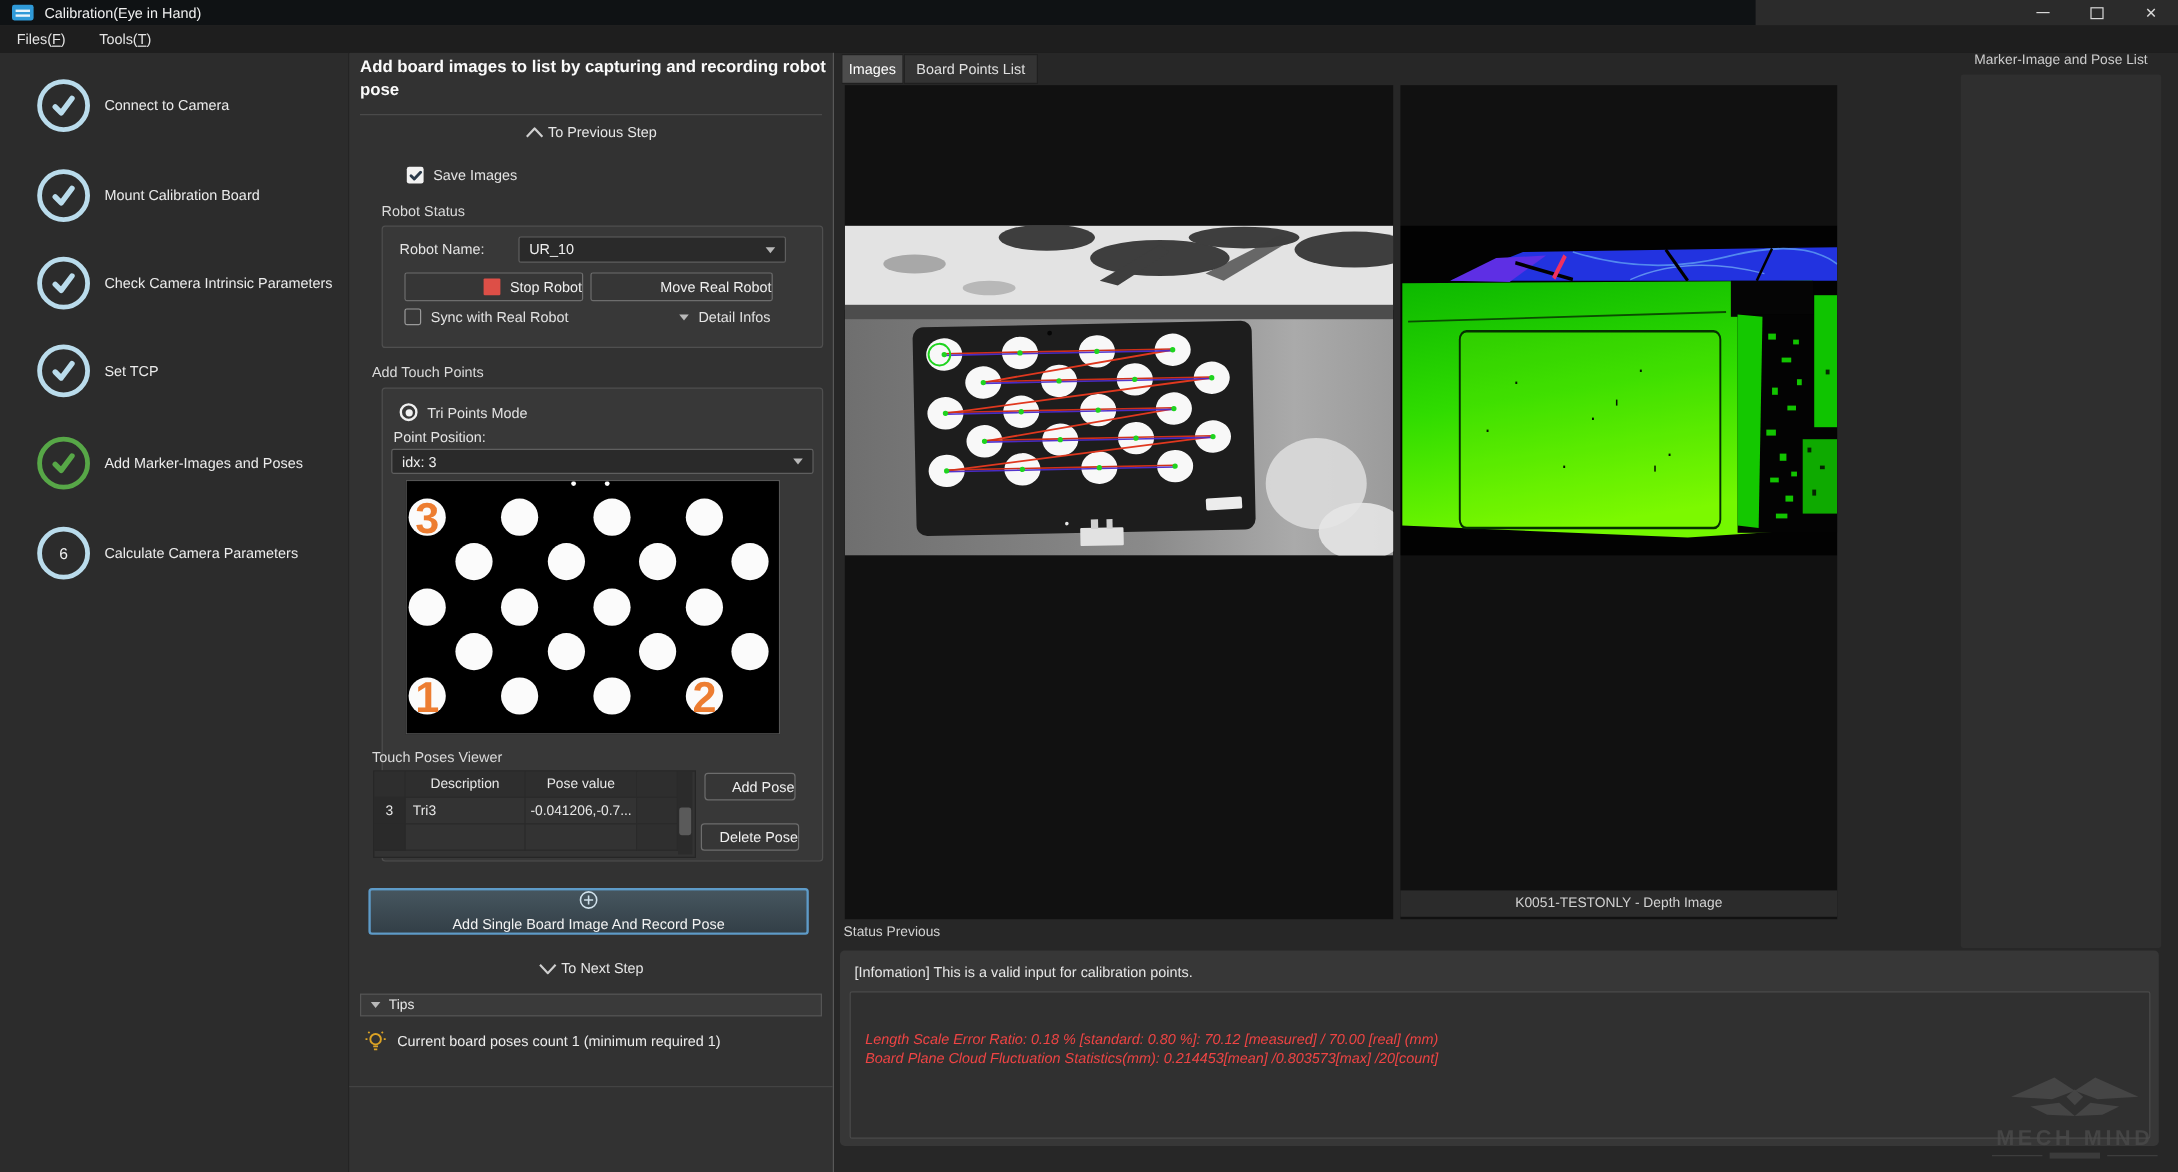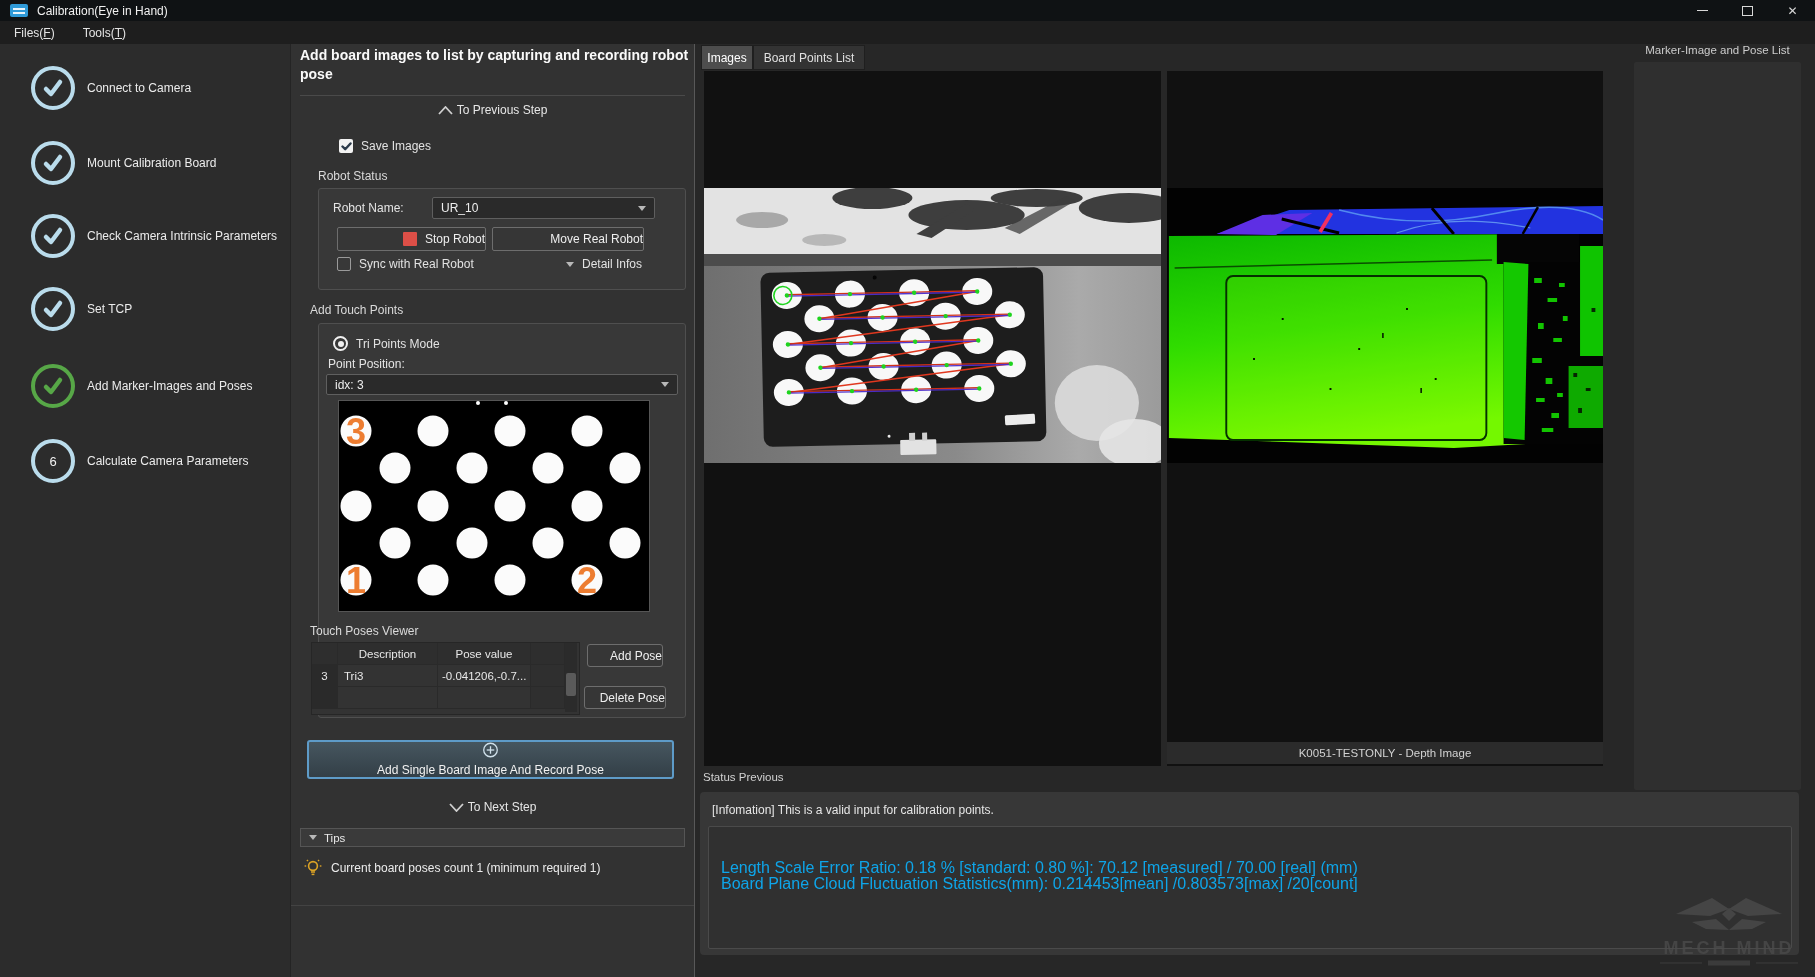--- a/index.html
+++ b/index.html
@@ -1,20 +1,20 @@
 <!DOCTYPE html>
 <html><head>
 <meta charset="utf-8">
 <style>
   html,body{margin:0;padding:0;background:#141414;}
   #app{position:relative;width:1815px;height:977px;overflow:hidden;
        font-family:"Liberation Sans",sans-serif;color:#e2e2e2;background:#2b2b2b;}
   .abs{position:absolute;}
   
-  .titlebar{left:0;top:0;width:1815px;height:21px;background:#0f1214;display:flex;align-items:center;}
+  .titlebar{left:0;top:0;width:1463px;height:21px;background:#0f1214;display:flex;align-items:center;}
   .appicon{width:18px;height:13px;margin-left:10px;background:#2f9ad8;border-radius:2px;
            display:flex;flex-direction:column;justify-content:center;gap:2px;align-items:center;}
   .appicon i{display:block;width:12px;height:2px;background:#e8f4fb;}
   .wtitle{margin-left:9px;font-size:12px;color:#f0f0f0;}
   .winbtn{position:absolute;top:0;width:45px;height:21px;display:flex;align-items:center;justify-content:center;
           color:#d8d8d8;font-size:12px;cursor:default;}
   .minglyph{width:11px;height:1px;background:#d8d8d8;display:inline-block;}
   .maxglyph{width:9px;height:8px;border:1px solid #d8d8d8;display:inline-block;}
   .menubar{left:0;top:21px;width:1815px;height:23px;background:#1e1e1e;border-bottom:1px solid #171717;
            display:flex;align-items:center;font-size:12px;color:#e4e4e4;}
@@ -85,21 +85,21 @@
   .photo{position:absolute;left:0;width:100%;height:275px;}
   .photo svg{width:100%;height:100%;display:block;}
   .caption{position:absolute;left:0;width:100%;height:22px;background:#272727;display:flex;align-items:center;
            justify-content:center;font-size:11.5px;color:#d2d2d2;}
   .markertitle{font-size:11.5px;color:#cccccc;text-align:center;}
   .markerpanel{background:#2f2f2f;border-radius:2px;}
   .statuslabel{font-size:11.5px;color:#d2d2d2;}
   .statusouter{background:#373737;border-radius:4px;}
   .statusinfo{font-size:12px;color:#e6e6e6;}
   .statusinner{background:#303030;border:1px solid #4a4a4a;border-radius:2px;}
-  .statusline{font-size:16px;color:#0ea5e9;white-space:nowrap;}
+  .statusline{font-size:12px;color:#ef4444;white-space:nowrap;font-style:italic;}
   .wm{opacity:0.75;}
 </style>
 </head>
 <body>
 
 <div id="app">
 
   <div class="abs titlebar">
     <div class="appicon">
         <i></i>
@@ -448,21 +448,21 @@
           <rect x="299" y="229" width="30" height="10" rx="1.5" fill="#ececec" transform="rotate(-2 314 234)"></rect>
           <rect x="194" y="252" width="36" height="15" rx="1" fill="#e2e2e2"></rect>
           <rect x="203" y="245" width="6" height="8" fill="#cfcfcf"></rect>
           <rect x="216" y="245" width="5" height="8" fill="#cfcfcf"></rect>
           <circle cx="183" cy="248" r="1.5" fill="#e8e8e8"></circle>
         </g>
       </svg>
     </div>
   </div>
 
-  <div class="imgpanel" style="left:1167px;top:71px;width:436px;height:695px;">
+  <div class="imgpanel" style="left:1167px;top:71px;width:364px;height:695px;">
     <div class="photo" style="top:117px;">
       <svg viewBox="0 0 456 275" preserveAspectRatio="none">
         <defs>
           <linearGradient id="depthG" x1="0" y1="0" x2="0.25" y2="1">
             <stop offset="0" stop-color="#0cb800"></stop>
               <stop offset="0.5" stop-color="#30dc00"></stop>
               <stop offset="1" stop-color="#74f800"></stop>
           </linearGradient>
         </defs>
         <rect width="456" height="275" fill="#020202"></rect>

